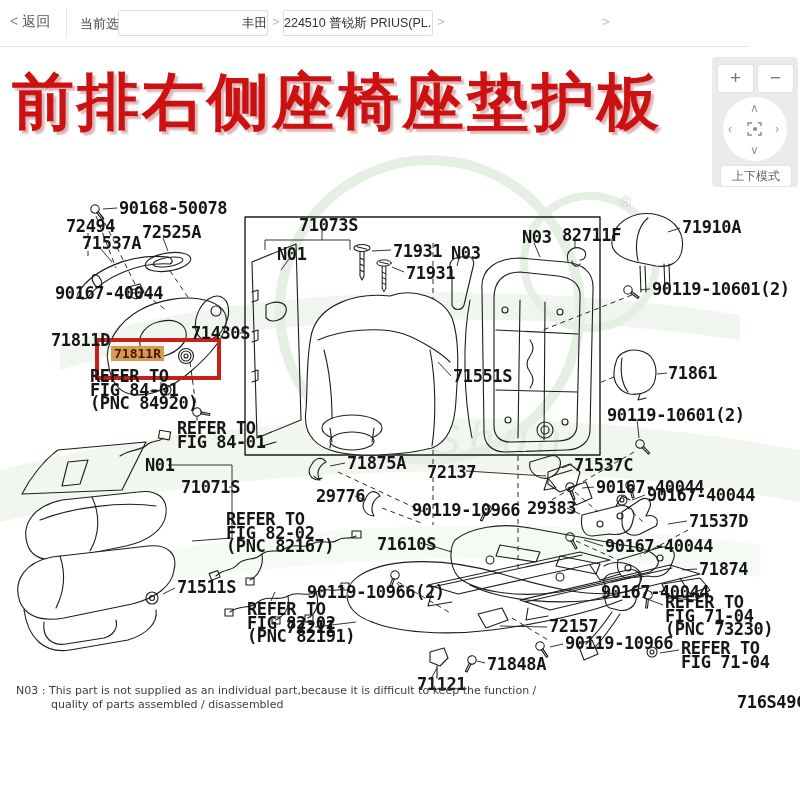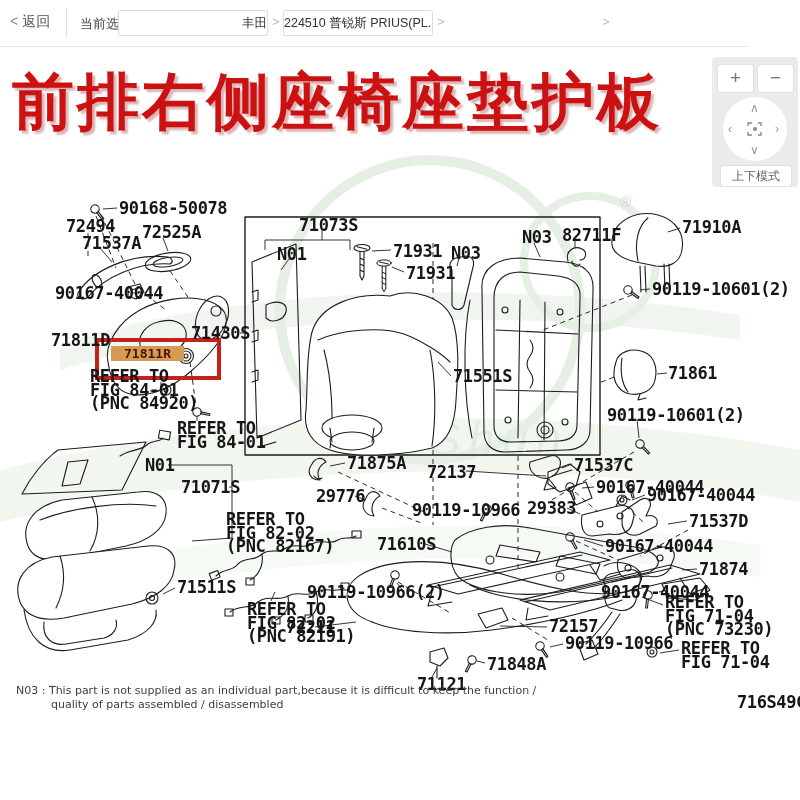--- a/index.html
+++ b/index.html
@@ -26,21 +26,21 @@
   .pu{left:27px;top:5px}.pd{left:27px;top:47px}.pl{left:5px;top:26px}.pr{left:52px;top:26px}
   .foc{position:absolute;left:24px;top:24px;width:16px;height:16px;cursor:pointer}
   .modebtn{position:absolute;left:8px;top:108px;width:70px;height:20px;background:#fff;border:1px solid #e0e0e0;border-radius:3px;
            font-size:12px;color:#666;text-align:center;line-height:20px;cursor:pointer}
   
   .stage{position:absolute;left:0;top:46px;width:800px;height:754px}
   svg.art{position:absolute;left:0;top:-46px}
   .plabel{position:absolute;font-family:"DejaVu Sans Mono",monospace;font-weight:bold;font-size:17px;line-height:13.5px;
           letter-spacing:-0.4px;color:#161616;white-space:pre}
   .redbox{position:absolute;left:95px;top:338px;width:118px;height:34px;border:4px solid #c52019}
-  .hl{position:absolute;left:111px;top:346px;padding:0 13px;background:#d59a53;color:#4a1400;
+  .hl{position:absolute;left:111px;top:346px;padding:0 3px;background:#d59a53;color:#4a1400;
       font-family:"DejaVu Sans Mono",monospace;font-weight:bold;font-size:13px}
   .note{position:absolute;font-size:11px;line-height:14px;color:#3d3d3d;white-space:pre;font-family:"DejaVu Sans",sans-serif}
 </style>
 </head>
 <body>
 
 <div class="topbar">
   <div class="back"><span class="arr">&lt;</span><span>返回</span></div>
   <div class="vdiv"></div>
   <div class="cursel">当前选择:</div>

